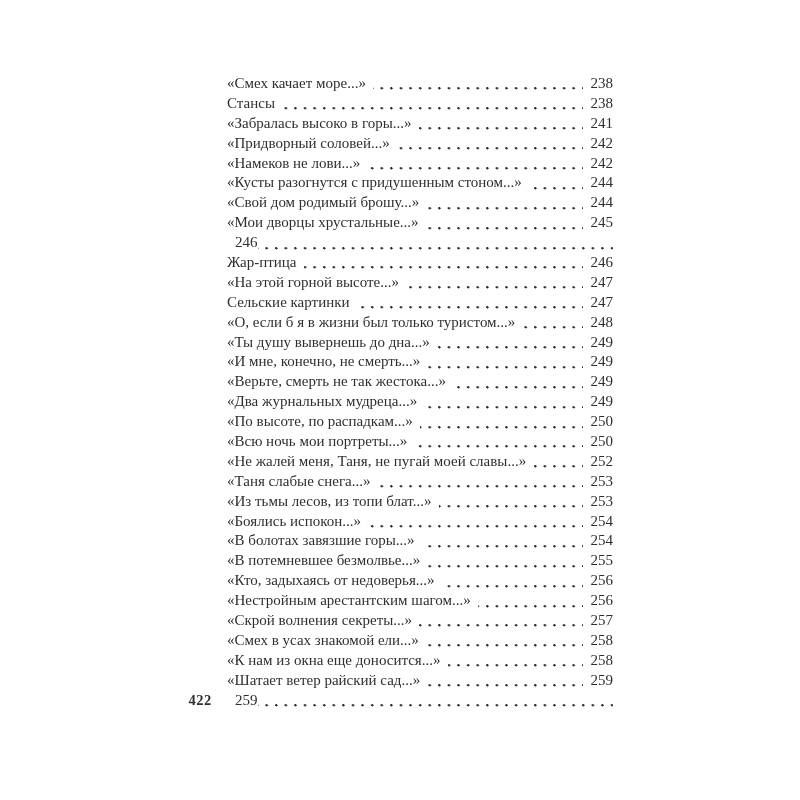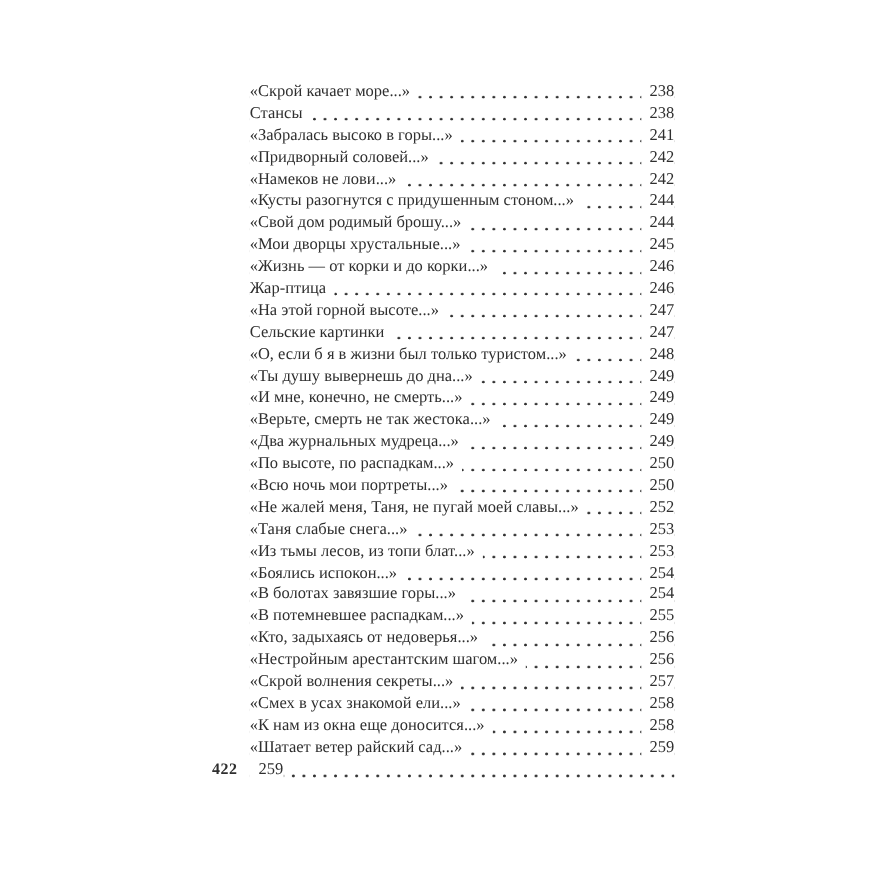--- a/index.html
+++ b/index.html
@@ -64,31 +64,31 @@
   .folio {
     position: absolute;
     left: 184px;
     top: 691px;
     width: 32px;
     height: 19.9px;
     line-height: 19.9px;
     font-size: 14.5px;
     font-weight: bold;
     letter-spacing: 0.5px;
-    text-align: right;
+    text-align: center;
   }
 </style>
 </head>
 <body>
 
 <div class="book-page">
   <div class="folio">422</div>
   <div class="toc">
   <div class="toc-row">
-    <span class="toc-title">«Скрой качает море...»</span>
+    <span class="toc-title">«Смех качает море...»</span>
     <span class="toc-leader"></span>
     <span class="toc-page">238</span>
   </div>
 
   <div class="toc-row">
     <span class="toc-title">Стансы</span>
     <span class="toc-leader"></span>
     <span class="toc-page">238</span>
   </div>
 
@@ -122,21 +122,20 @@
     <span class="toc-page">244</span>
   </div>
 
   <div class="toc-row">
     <span class="toc-title">«Мои дворцы хрустальные...»</span>
     <span class="toc-leader"></span>
     <span class="toc-page">245</span>
   </div>
 
   <div class="toc-row">
-    <span class="toc-title">«Жизнь — от корки и до корки...»</span>
     <span class="toc-leader"></span>
     <span class="toc-page">246</span>
   </div>
 
   <div class="toc-row">
     <span class="toc-title">Жар-птица</span>
     <span class="toc-leader"></span>
     <span class="toc-page">246</span>
   </div>
 
@@ -218,21 +217,21 @@
     <span class="toc-page">254</span>
   </div>
 
   <div class="toc-row">
     <span class="toc-title">«В болотах завязшие горы...»</span>
     <span class="toc-leader"></span>
     <span class="toc-page">254</span>
   </div>
 
   <div class="toc-row">
-    <span class="toc-title">«В потемневшее распадкам...»</span>
+    <span class="toc-title">«В потемневшее безмолвье...»</span>
     <span class="toc-leader"></span>
     <span class="toc-page">255</span>
   </div>
 
   <div class="toc-row">
     <span class="toc-title">«Кто, задыхаясь от недоверья...»</span>
     <span class="toc-leader"></span>
     <span class="toc-page">256</span>
   </div>
 

